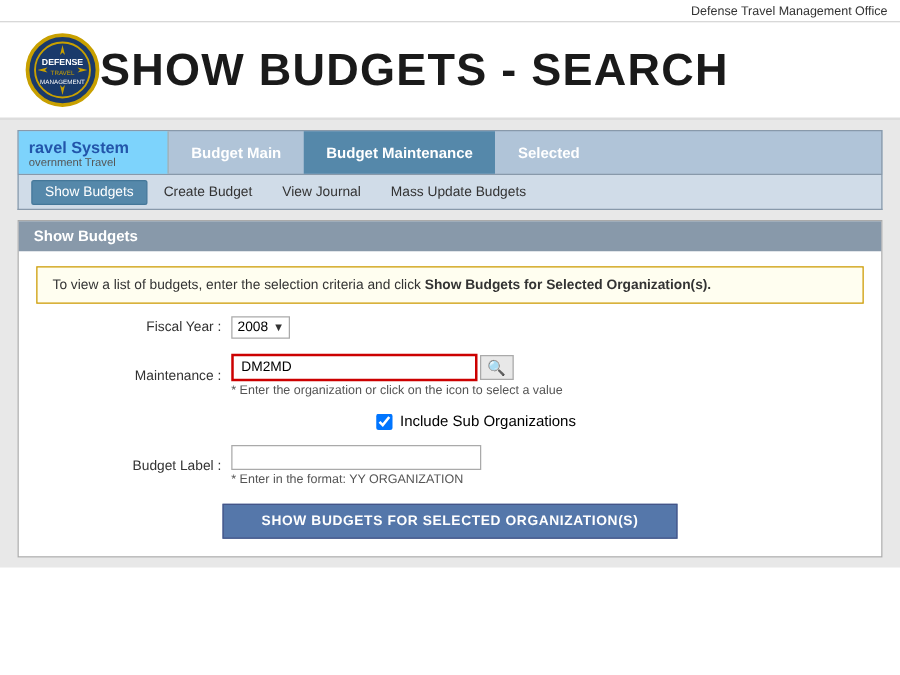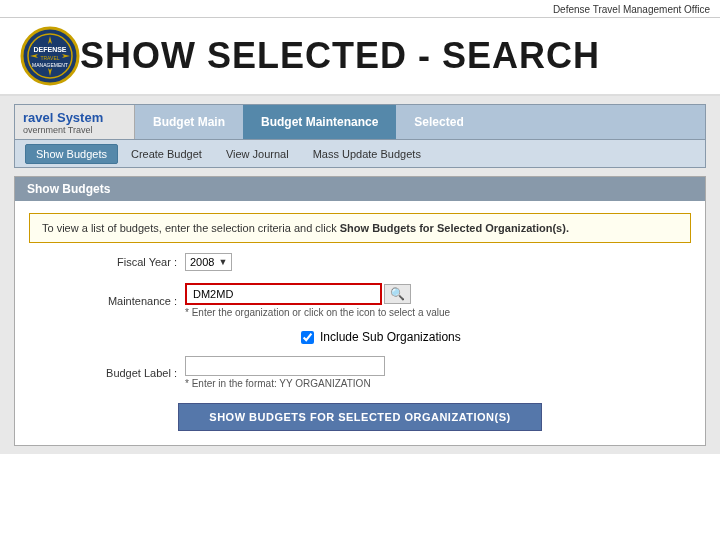--- a/index.html
+++ b/index.html
@@ -46,21 +46,21 @@
     
     .nav-bar {
       display: flex;
       align-items: stretch;
       background: #b0c4d8;
       border: 1px solid #8899aa;
       height: 36px;
     }
 
     .nav-logo-area {
-      background: #e5e5e5;
+      background: #7dd3fc;
       display: flex;
       flex-direction: column;
       justify-content: center;
       padding: 2px 8px;
       min-width: 120px;
       border-right: 1px solid #aaa;
     }
     .nav-logo-title {
       font-size: 13px;
       font-weight: bold;
@@ -273,21 +273,21 @@
     <circle cx="30" cy="30" r="22" fill="none" stroke="#c8a000" stroke-width="1.5"></circle>
     <text x="30" y="26" text-anchor="middle" fill="#fff" font-size="7" font-weight="bold">DEFENSE</text>
     <text x="30" y="34" text-anchor="middle" fill="#c8a000" font-size="5">TRAVEL</text>
     <text x="30" y="41" text-anchor="middle" fill="#fff" font-size="5">MANAGEMENT</text>
     <polygon points="30,10 32,18 30,16 28,18" fill="#c8a000"></polygon>
     <polygon points="50,30 42,32 44,30 42,28" fill="#c8a000"></polygon>
     <polygon points="30,50 28,42 30,44 32,42" fill="#c8a000"></polygon>
     <polygon points="10,30 18,28 16,30 18,32" fill="#c8a000"></polygon>
   </svg>
 
-  <h1 class="header-title">SHOW SELECTED - SEARCH</h1>
+  <h1 class="header-title">SHOW BUDGETS - SEARCH</h1>
 </div>
 
 <div class="main">
 
   <div class="nav-bar">
     <div class="nav-logo-area">
       <span class="nav-logo-title">ravel System</span>
       <span class="nav-logo-sub">overnment Travel</span>
     </div>
     <div class="nav-tabs">

